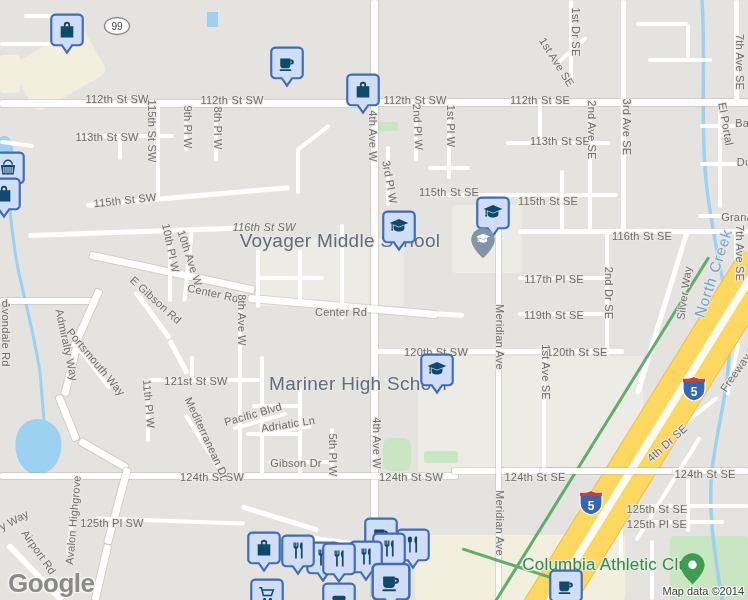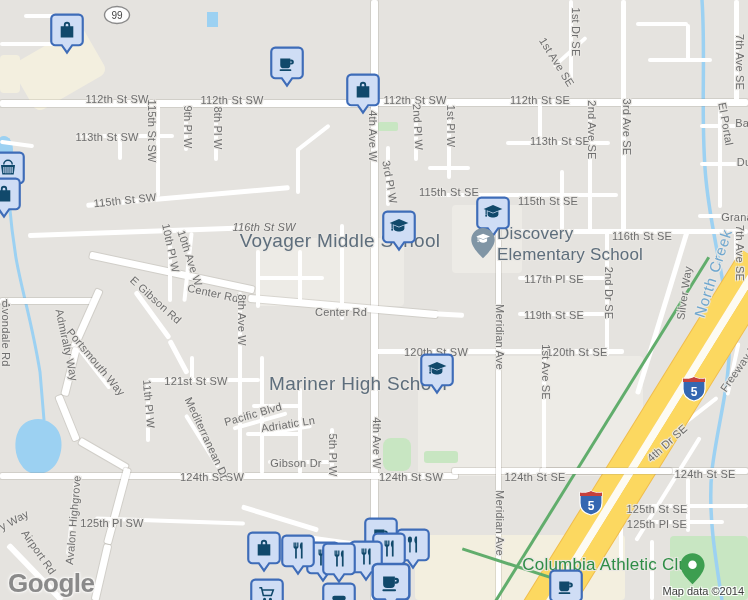--- a/index.html
+++ b/index.html
@@ -218,35 +218,33 @@
     <div class="lb" style="left: 39px; top: 552px; transform: translate(-50%, -50%) rotate(55deg); z-index: 20;">Airport Rd</div>
     <div class="lb" style="left: 6px; top: 334px; transform: translate(-50%, -50%) rotate(90deg); z-index: 20;">Avondale Rd</div>
     <div class="lb" style="left: 73px; top: 520px; transform: translate(-50%, -50%) rotate(-85deg); z-index: 20;">Avalon Highgrove</div>
     <div class="lb" style="left: 96px; top: 362px; transform: translate(-50%, -50%) rotate(50deg); z-index: 20;">Portsmouth Way</div>
     <div class="lb" style="left: 156px; top: 300px; transform: translate(-50%, -50%) rotate(42deg); z-index: 20;">E Gibson Rd</div>
     <div class="lb" style="left: 5px; top: 303px; transform: translate(-50%, -50%) rotate(0deg); z-index: 20;">d</div>
     <div class="lb" style="left: 667px; top: 443px; transform: translate(-50%, -50%) rotate(-42deg); z-index: 20;">4th Dr SE</div>
     <div class="lb" style="left: 739px; top: 367px; transform: translate(-50%, -50%) rotate(-55deg); z-index: 20;">Freeway Pl</div>
     <div class="lb lb-school1" style="left: 340px; top: 241px; transform: translate(-50%, -50%) rotate(0deg); z-index: 20;">Voyager Middle School</div>
     <div class="lb lb-school1" style="left: 358px; top: 384px; transform: translate(-50%, -50%) rotate(0deg); z-index: 20;">Mariner High School</div>
-    <div class="lb lb-school2" style="left: 497px; top: 244px; transform: translate(0px, -50%) rotate(0deg); z-index: 20;">Discovery
-Elementary School</div>
     <div class="lb lb-green" style="left: 610px; top: 565px; transform: translate(-50%, -50%) rotate(0deg); z-index: 20;">Columbia Athletic Club</div>
     <div class="lb lb-water" style="left: 713px; top: 273px; transform: translate(-50%, -50%) rotate(-72deg); z-index: 20;">North Creek</div>
     <div class="shield" style="left: 682px; top: 376px; z-index: 22;"><svg width="24" height="26" viewBox="0 0 24 26">
    <path d="M12 1c3 1.8 7.5 2.2 11 1.4V13c0 6.5-5 10.5-11 12C6 23.5 1 19.5 1 13V2.4C4.5 3.2 9 2.8 12 1z" fill="#3567b1" stroke="#fff" stroke-width="1.2"></path>
    <path d="M12 1c3 1.8 7.5 2.2 11 1.4V6H1V2.4C4.5 3.2 9 2.8 12 1z" fill="#c5403c"></path>
    <text x="12" y="19.5" font-size="12" font-weight="bold" fill="#fff" text-anchor="middle" font-family="Liberation Sans,sans-serif">5</text>
       </svg></div>
     <div class="shield" style="left: 579px; top: 490px; z-index: 22;"><svg width="24" height="26" viewBox="0 0 24 26">
    <path d="M12 1c3 1.8 7.5 2.2 11 1.4V13c0 6.5-5 10.5-11 12C6 23.5 1 19.5 1 13V2.4C4.5 3.2 9 2.8 12 1z" fill="#3567b1" stroke="#fff" stroke-width="1.2"></path>
    <path d="M12 1c3 1.8 7.5 2.2 11 1.4V6H1V2.4C4.5 3.2 9 2.8 12 1z" fill="#c5403c"></path>
    <text x="12" y="19.5" font-size="12" font-weight="bold" fill="#fff" text-anchor="middle" font-family="Liberation Sans,sans-serif">5</text>
       </svg></div>
-    <div class="shield" style="left: 103px; top: 5px; z-index: 22;"><svg width="28" height="20" viewBox="0 0 28 20">
+    <div class="shield" style="left: 103px; top: 16px; z-index: 22;"><svg width="28" height="20" viewBox="0 0 28 20">
    <ellipse cx="14" cy="10" rx="12.5" ry="8.5" fill="#fdfdfd" stroke="#8a8a8a" stroke-width="1.4"></ellipse>
    <text x="14" y="13.8" font-size="10" fill="#444" text-anchor="middle" font-family="Liberation Sans,sans-serif">99</text>
       </svg></div>
     <div class="marker" style="left: -10px; top: 150px; z-index: 30;"><svg width="36" height="44" viewBox="0 0 40 48">
         <path d="M7 2.5h26a4.5 4.5 0 0 1 4.5 4.5v25a4.5 4.5 0 0 1-4.5 4.5h-7.2L20 44.8 14.2 36.5H7A4.5 4.5 0 0 1 2.5 32V7A4.5 4.5 0 0 1 7 2.5z" fill="#cfddf5" stroke="#3e6cb8" stroke-width="2.4"></path>
         <g transform="translate(8,7)" fill="#11496b">
           <path d="M7.3 8.6a4.7 4.7 0 0 1 9.4 0" fill="none" stroke="#11496b" stroke-width="1.6"></path>
           <path d="M4.2 9.2h15.6l-1.5 10.6H5.7L4.2 9.2z"></path>
           <g stroke="#cfddf5" stroke-width="1.2">
             <path d="M7.4 11.5v6.5M9.7 11.5v7M12 11.5v7M14.3 11.5v7M16.6 11.5v6.5" fill="none"></path>

